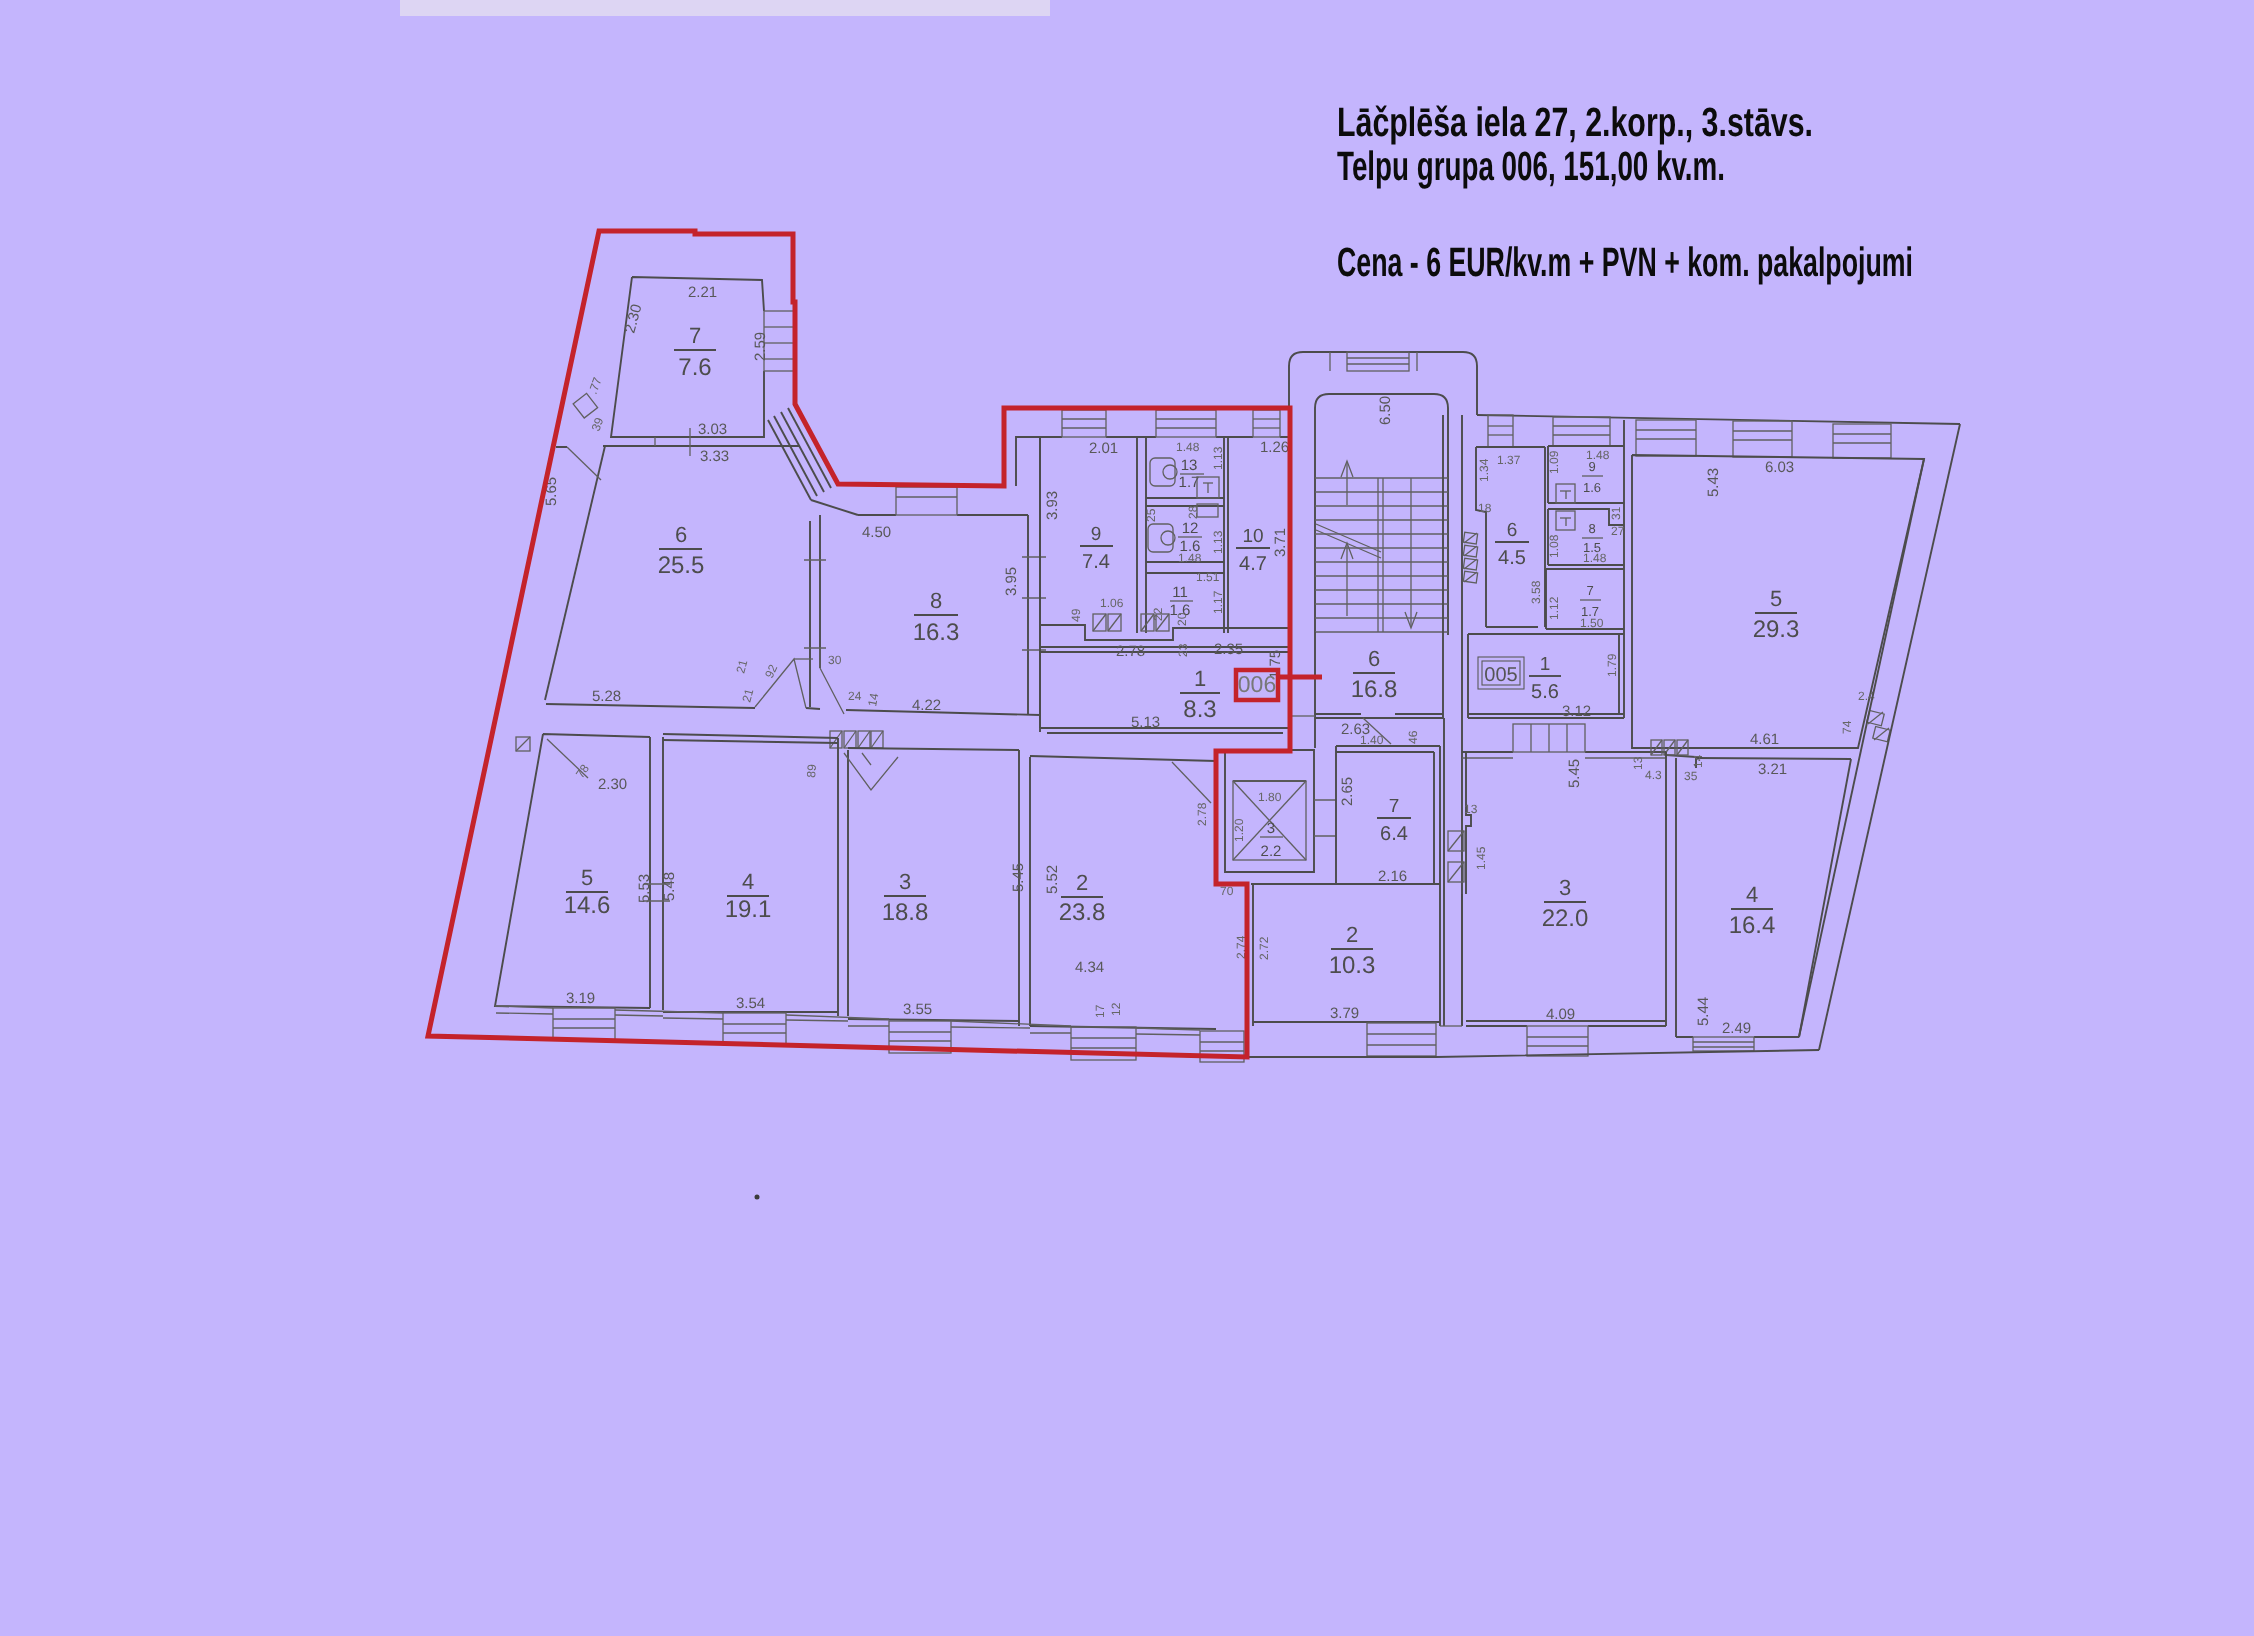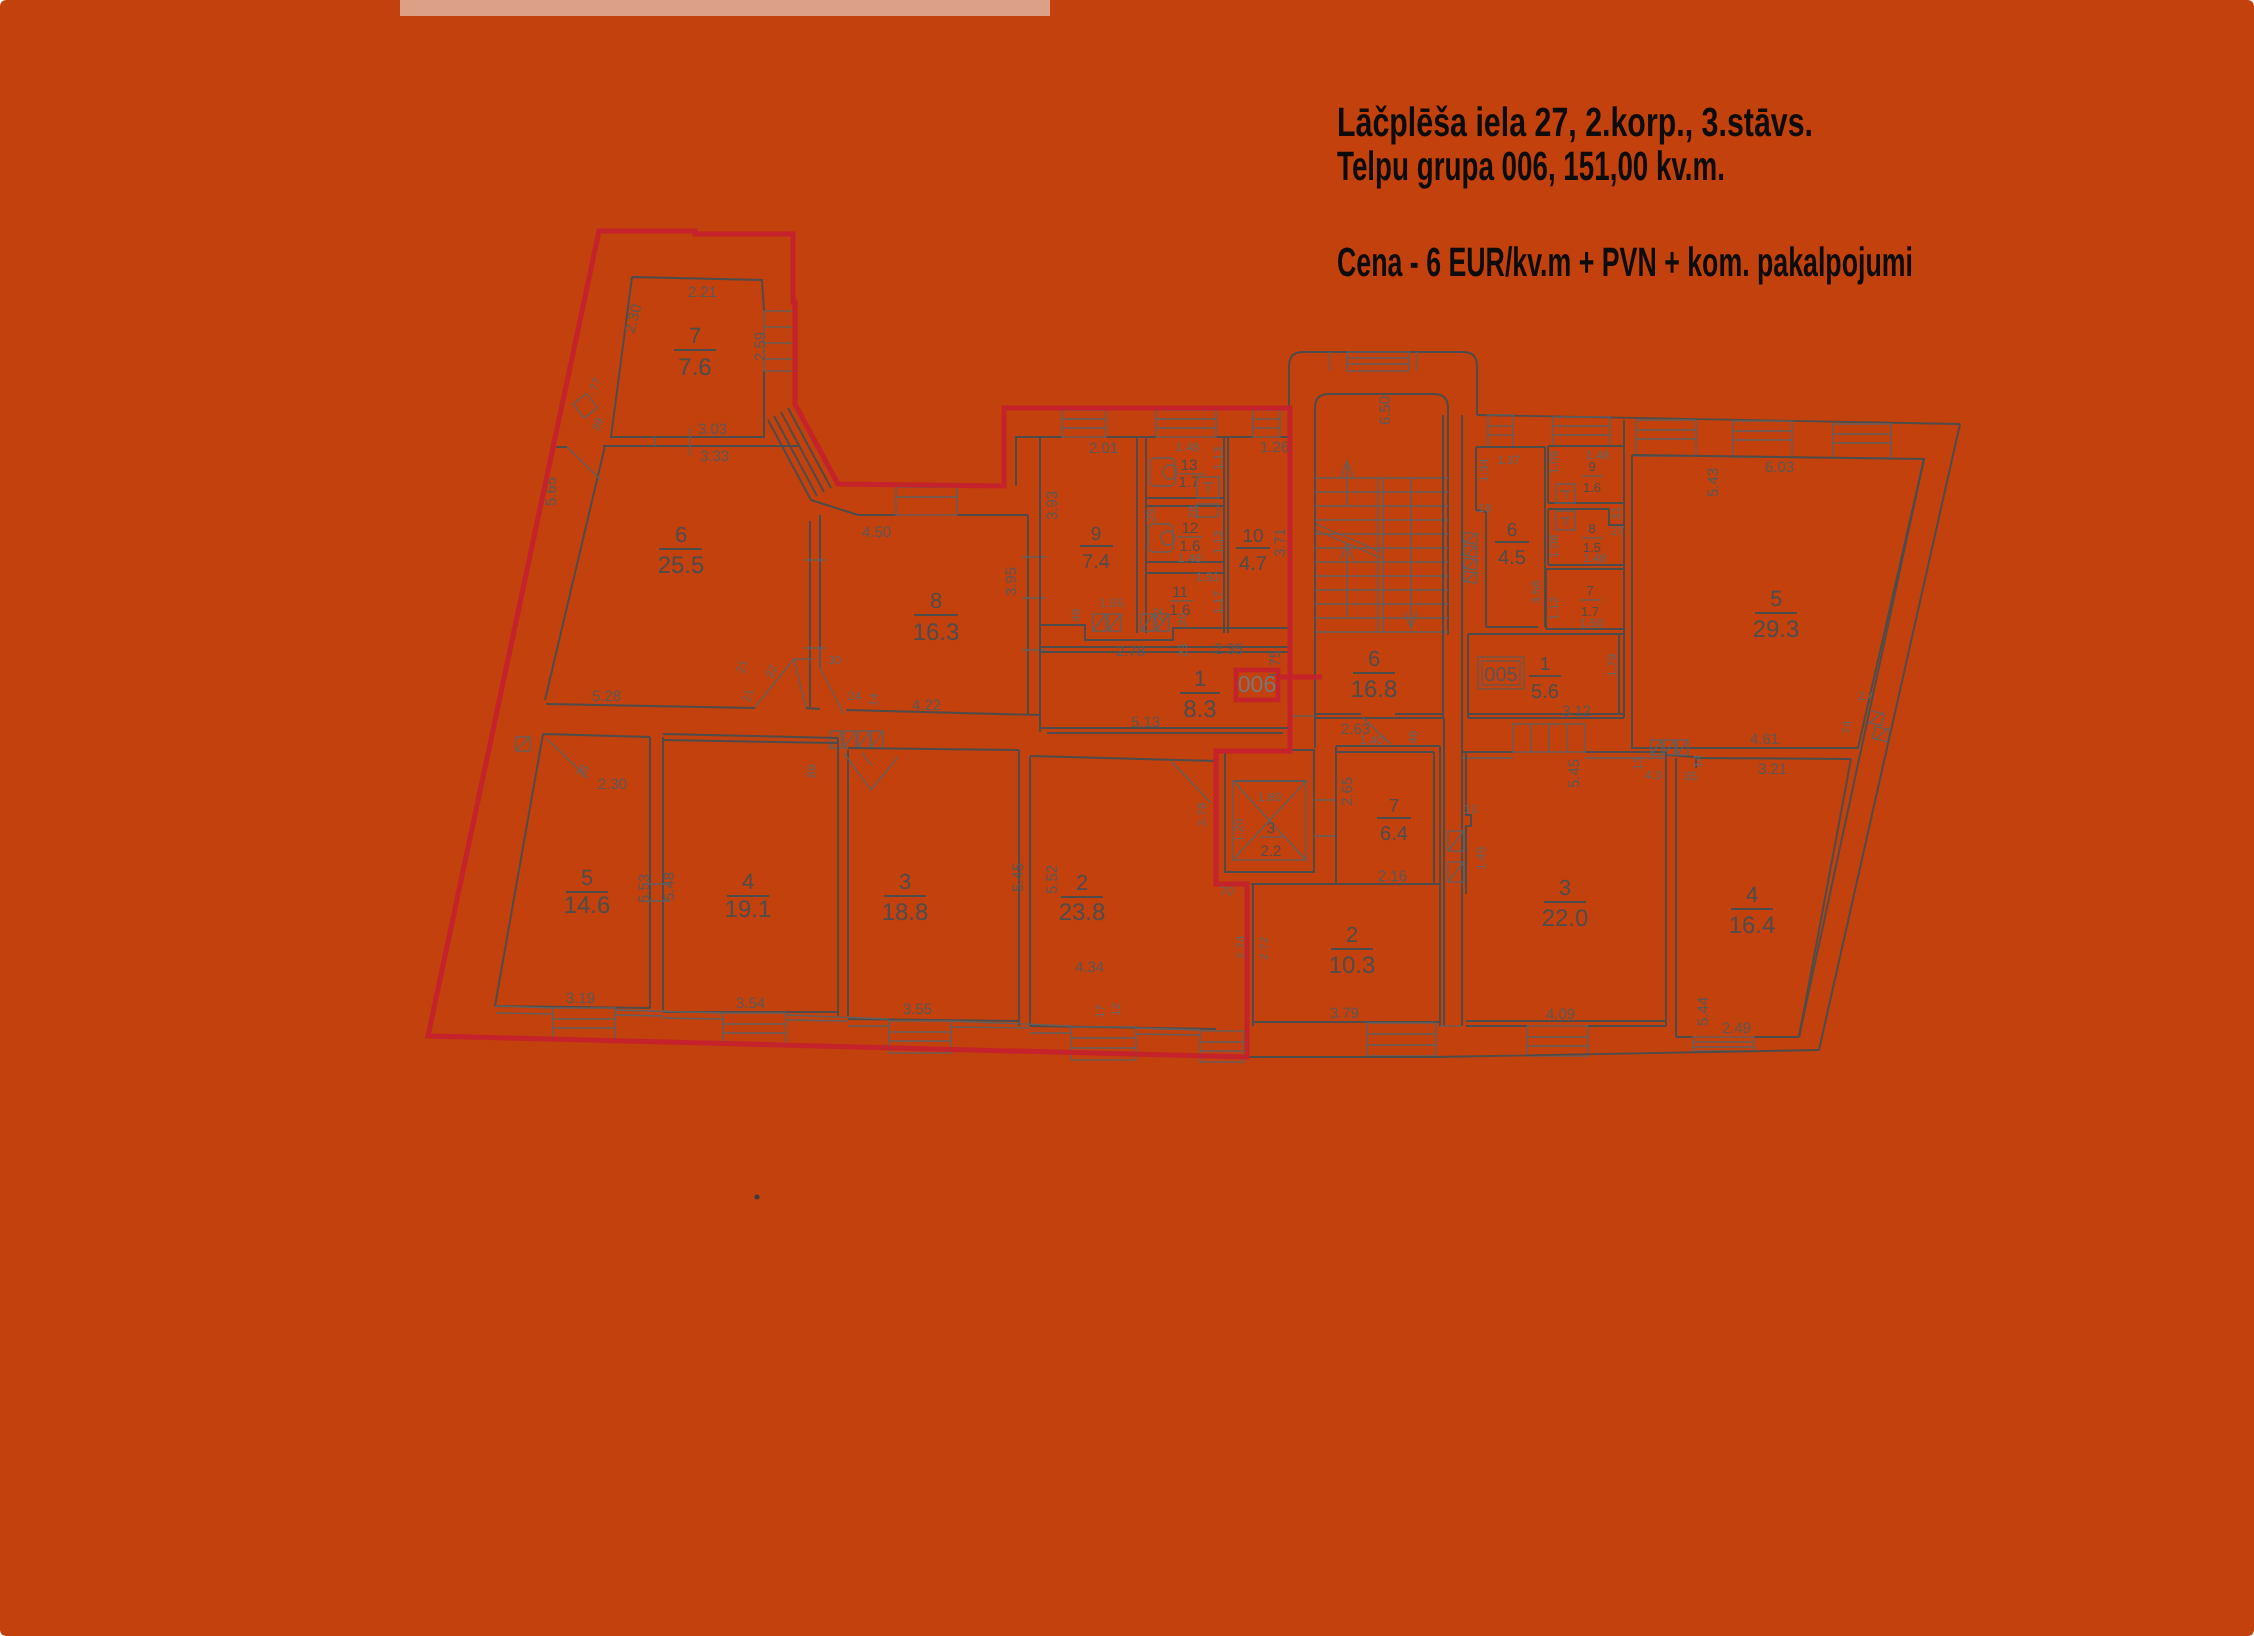--- a/index.html
+++ b/index.html
@@ -1,16 +1,16 @@
 <!DOCTYPE html>
 <html><head>
 <meta charset="utf-8">
 <style>
   html,body{margin:0;padding:0;background:#ffffff;}
-  #page{position:relative;width:2254px;height:1636px;background:#c2410c;overflow:hidden;border-radius:6px;}
+  #page{position:relative;width:2254px;height:1636px;background:#c4b5fd;overflow:hidden;}
   text{font-family:"Liberation Sans",sans-serif;-webkit-font-smoothing:antialiased;text-rendering:geometricPrecision;}
   .hdr{font-family:"Liberation Sans",sans-serif;font-weight:bold;font-size:41px;fill:#0c0c0c;}
   .dim{font-size:15px;fill:#585858;}
   .dms{font-size:12px;fill:#666;}
   .rn{font-size:22px;fill:#4d4d4d;text-anchor:middle;}
   .ra{font-size:24px;fill:#4d4d4d;text-anchor:middle;}
   .rns{font-size:15px;fill:#4d4d4d;text-anchor:middle;}
   .ras{font-size:15px;fill:#4d4d4d;text-anchor:middle;}
   .rnm{font-size:19px;fill:#4d4d4d;text-anchor:middle;}
   .ram{font-size:20px;fill:#4d4d4d;text-anchor:middle;}

